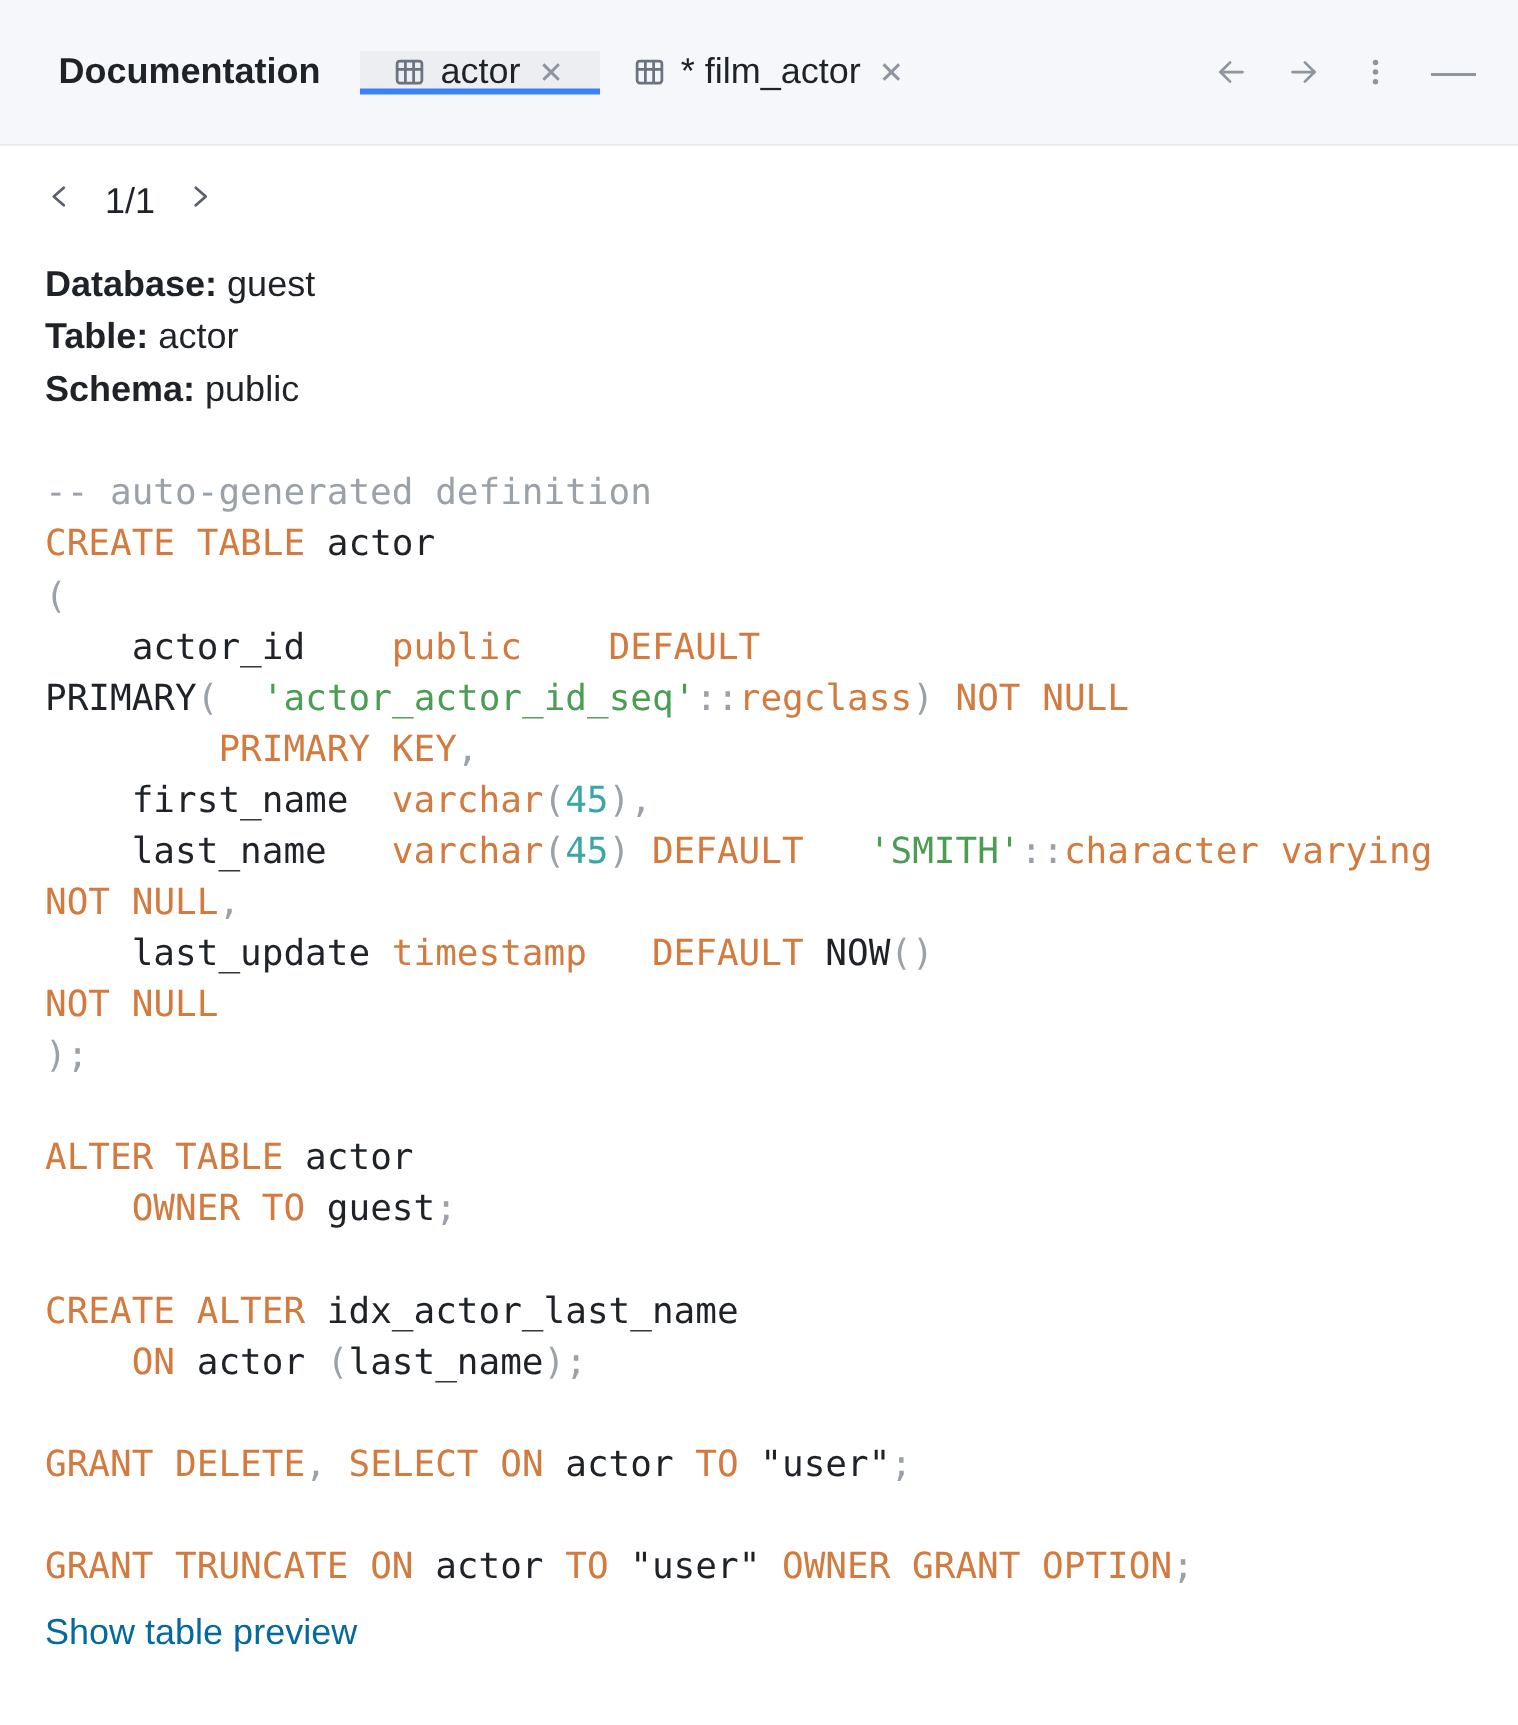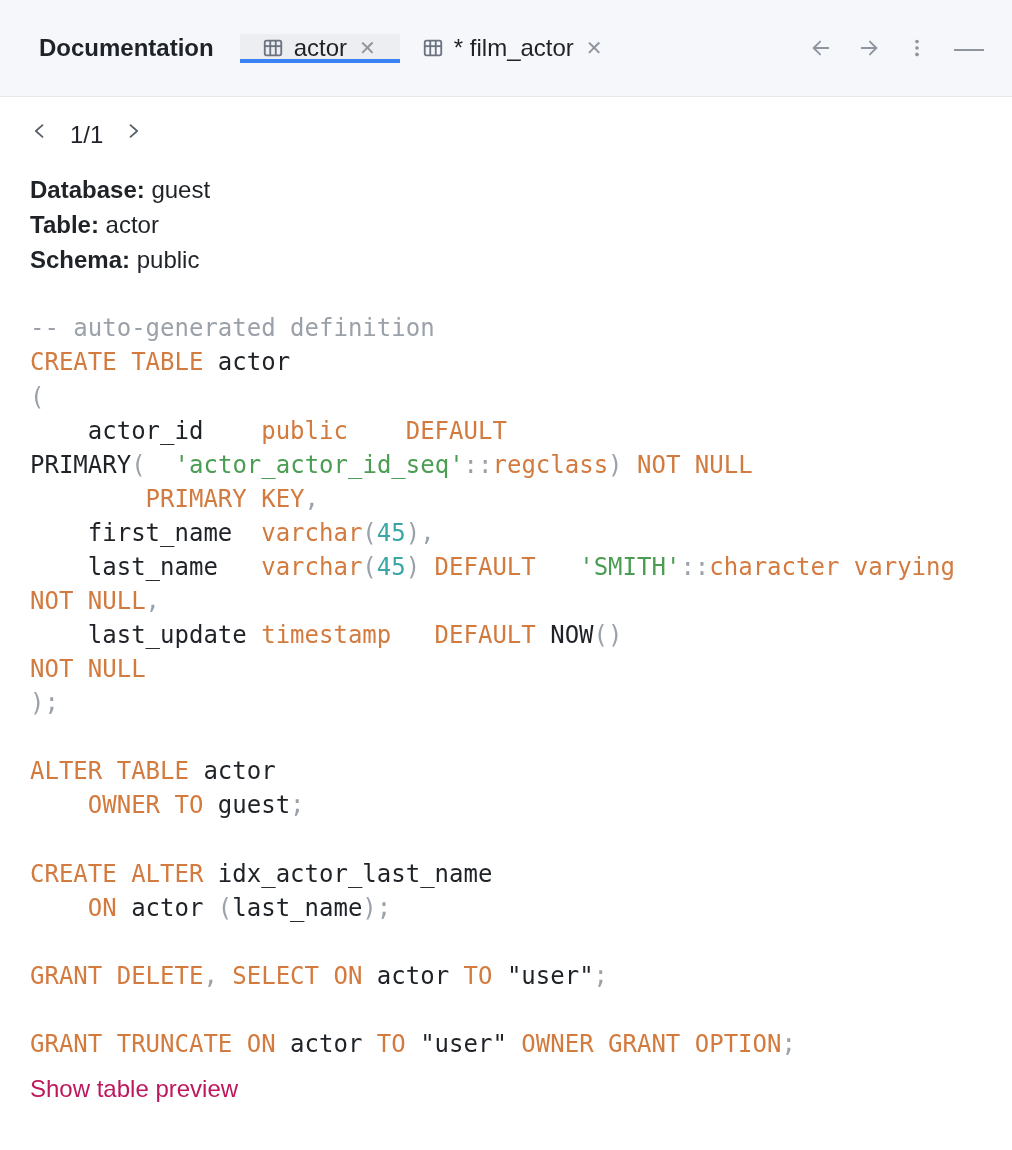--- a/index.html
+++ b/index.html
@@ -82,21 +82,21 @@
   .c-cmt { color: #9aa1a9; }
   .c-kw  { color: #d37a3f; }
   .c-num { color: #3aa6a6; }
   .c-str { color: #4a9d52; margin-left: 29px; }
   .c-pnc { color: #9aa1a9; }
 
   .link {
     display: inline-block;
     padding: 4px 30px 30px 30px;
     font-size: 24px;
-    color: #be185d;
+    color: #0369a1;
     cursor: pointer;
   }
 </style>
 </head>
 <body>
 
 
 
 
 <div class="tabbar">

